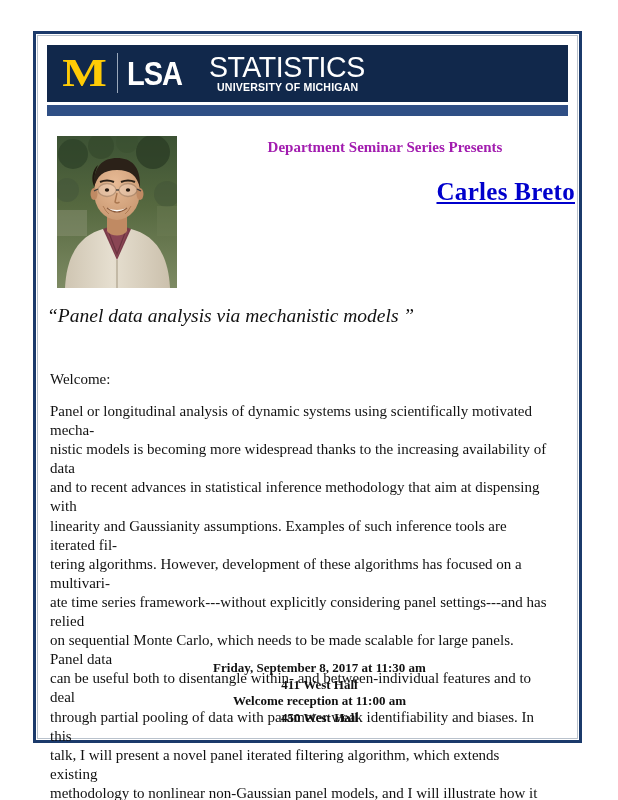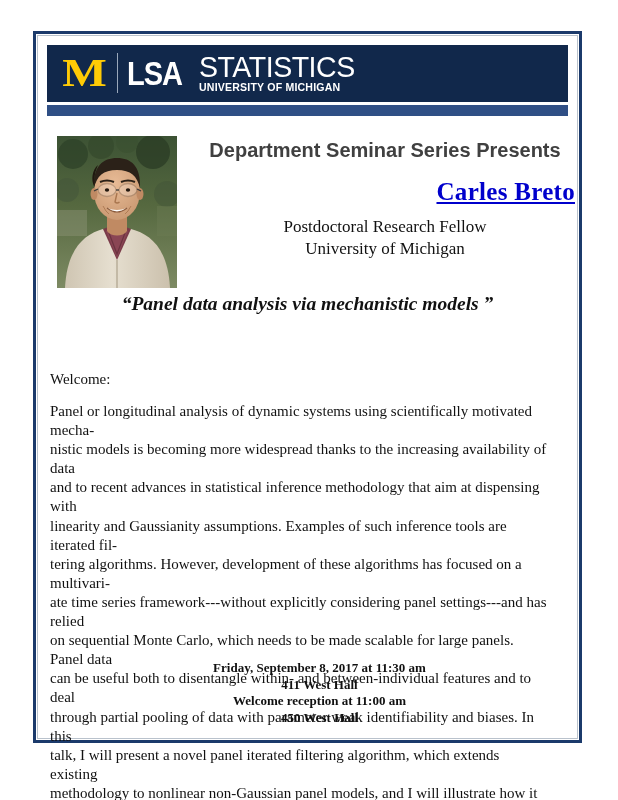--- a/index.html
+++ b/index.html
@@ -81,24 +81,25 @@
     font-family: "Liberation Sans", sans-serif;
     font-weight: bold;
     font-size: 33px;
     line-height: 33px;
     color: #ffffff;
     letter-spacing: -1.2px;
     transform: scaleX(0.88);
     transform-origin: left center;
   }
   .stats-block {
-    margin-left: 10px;
+    margin-left: 20px;
     display: flex;
     flex-direction: column;
     justify-content: center;
+    text-align: center;
   }
   .stats-text {
     font-family: "Liberation Sans", sans-serif;
     font-weight: normal;
     font-size: 30px;
     line-height: 29px;
     color: #ffffff;
     letter-spacing: -0.5px;
     transform: scaleX(0.95);
     transform-origin: left center;
@@ -123,24 +124,24 @@
     background: #2d3b28;
   }
   .photo svg { display: block; }
 
   
   .presents {
     position: absolute;
     left: 195px; top: 139px;
     width: 380px;
     text-align: center;
-    font-size: 20px;
-    font-weight: bold;
-    color: #404040;
-    font-family: Liberation Sans, sans-serif;
+    font-size: 15px;
+    font-weight: bold;
+    color: #a21caf;
+    font-family: Liberation Serif, serif;
   }
   .speaker-wrap {
     position: absolute;
     left: 195px; top: 178px;
     width: 380px;
     text-align: right;
   }
   .speaker-name {
     font-size: 25px;
     font-weight: bold;
@@ -154,25 +155,25 @@
     left: 195px; top: 216px;
     width: 380px;
     text-align: center;
     font-size: 17px;
     line-height: 22px;
     color: #111111;
     font-family: "Liberation Serif", serif;
   }
   .talk-title {
     position: absolute;
-    left: 47px; top: 293px;
+    left: 47px; top: 305px;
     width: 521px;
-    text-align: center;
+    text-align: left;
     font-size: 19.5px;
-    font-weight: bold;
+    font-weight: normal;
     font-style: italic;
     color: #111111;
     font-family: "Liberation Serif", serif;
   }
 
   
   .abstract-label {
     position: absolute;
     left: 50px; top: 371px;
     font-size: 15px;
@@ -293,24 +294,20 @@
       <path d="M 60 124 L 60 152" stroke="#b9ae99" stroke-width="1.5" fill="none"></path>
     </svg>
   </div>
 
   <div class="presents">Department Seminar Series Presents</div>
 
   <div class="speaker-wrap">
     <span class="speaker-name">Carles Breto</span>
   </div>
 
-  <div class="affil">
-    <div>Postdoctoral Research Fellow</div>
-    <div>University of Michigan</div>
-  </div>
 
   <div class="talk-title">“Panel data analysis via mechanistic models ”</div>
 
   <div class="abstract-label">Welcome:</div>
   <div class="abstract-body">Panel or longitudinal analysis of dynamic systems using scientifically motivated mecha-
 nistic models is becoming more widespread thanks to the increasing availability of data
 and to recent advances in statistical inference methodology that aim at dispensing with
 linearity and Gaussianity assumptions. Examples of such inference tools are iterated fil-
 tering algorithms. However, development of these algorithms has focused on a multivari-
 ate time series framework---without explicitly considering panel settings---and has relied

